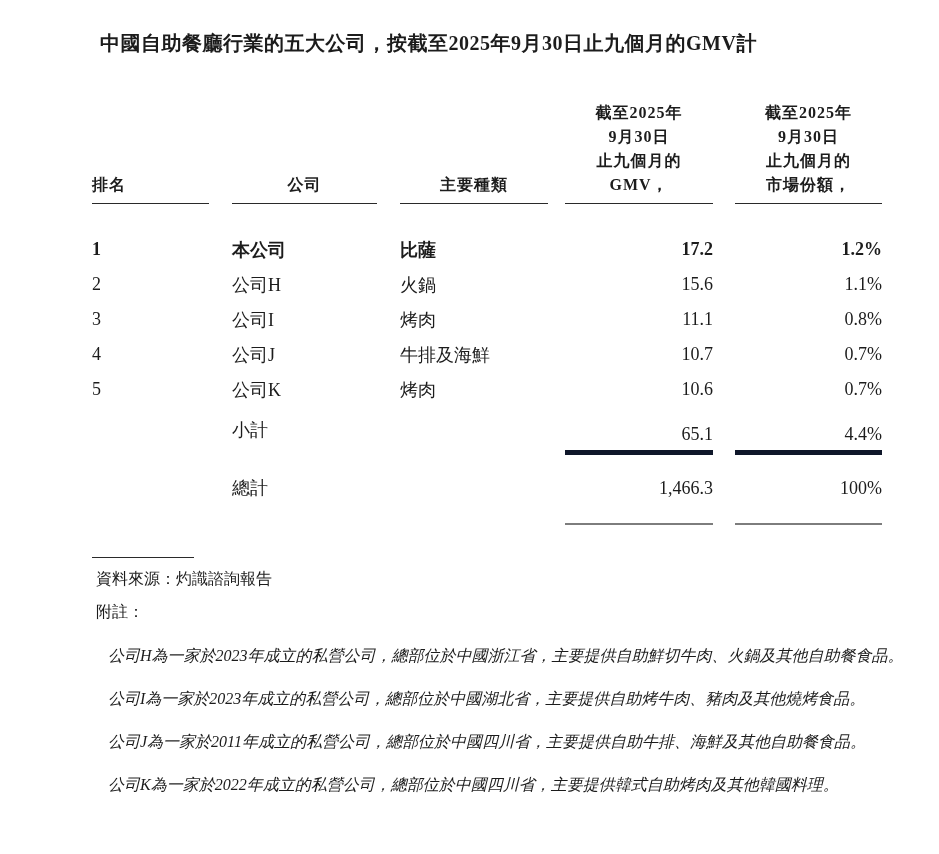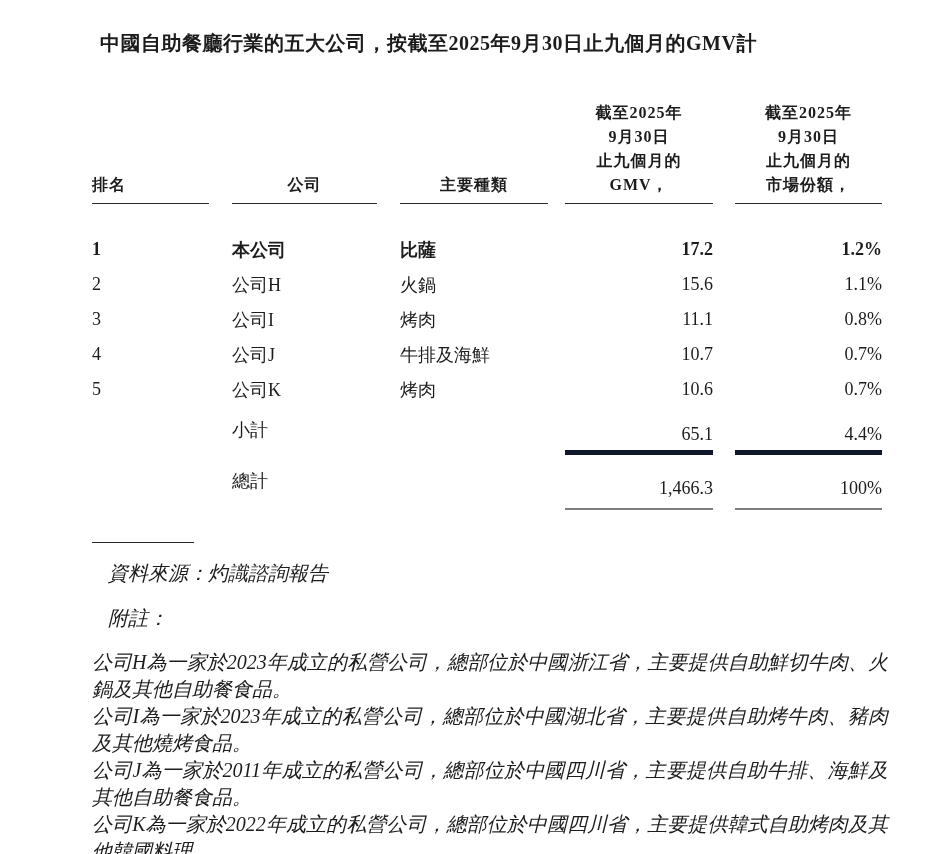--- a/index.html
+++ b/index.html
@@ -56,41 +56,40 @@
   .row-bold td { font-weight: bold; }
   .subtotal-row td { height: 38px; vertical-align: middle; }
   .subtotal-row td.num {
     border-bottom: 5px solid #0f172a;
     padding-bottom: 5px;
     vertical-align: bottom;
   }
   .total-row td { height: 44px; vertical-align: middle; }
   .total-row td.num {
     border-bottom: 2px solid #7d7d7d;
-    padding-bottom: 9px;
+    padding-bottom: 24px;
     vertical-align: bottom;
   }
   .footnotes { margin-top: 32px; }
   .foot-rule {
     width: 102px;
     border-top: 1px solid #2a2a2a;
     height: 0;
     margin-bottom: 6px;
   }
   .foot-line {
-    font-style: italic;
-    font-size: 20px;
+    font-size: 16px;
     line-height: 29px;
-    margin: 16px;
+    margin: 4px;
   }
   .note-para {
     font-style: italic;
-    font-size: 20px;
+    font-size: 16px;
     line-height: 27px;
-    margin: 0;
+    margin: 16px;
     width: 796px;
     text-align: justify;
   }
 </style>
 </head>
 <body>
 
 <div class="page">
 
   <h1 class="doc-title">中國自助餐廳行業的五大公司，按截至2025年9月30日止九個月的GMV計</h1>

